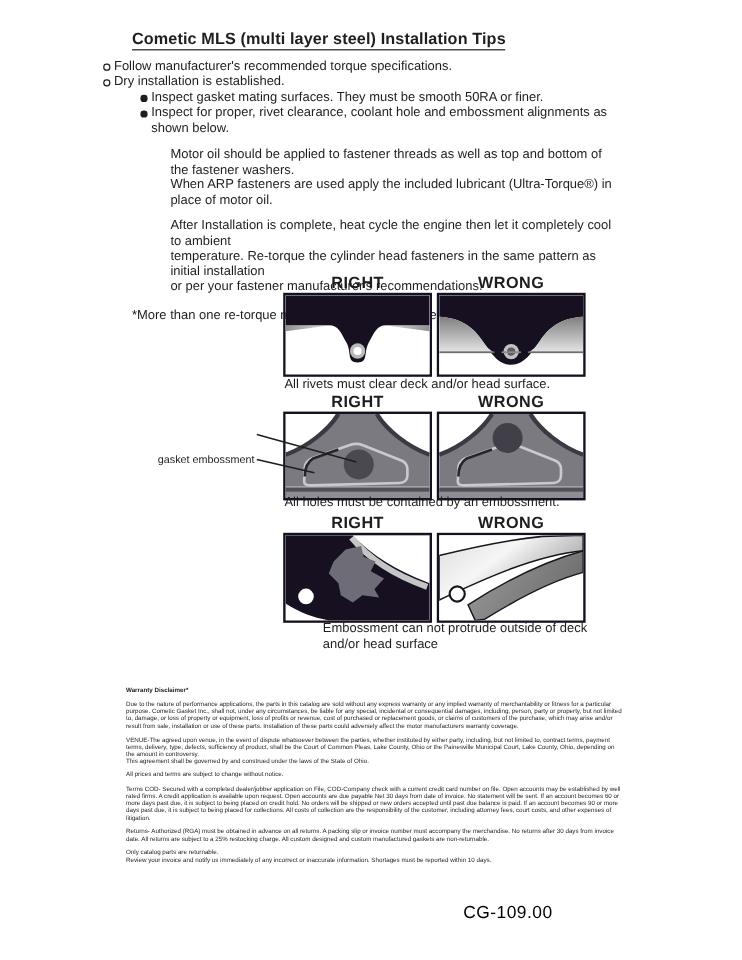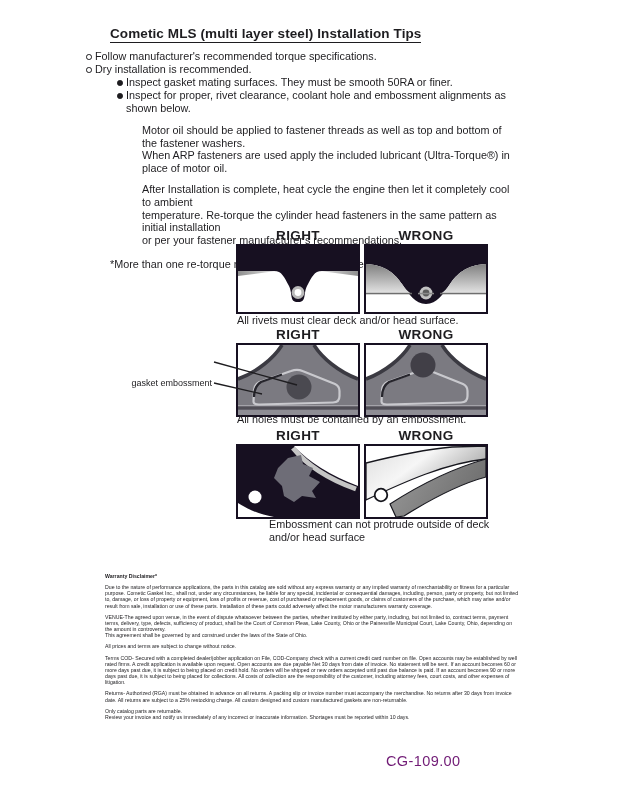--- a/index.html
+++ b/index.html
@@ -31,32 +31,32 @@
   .b1 { top:244px; } .b2 { top:343px; } .b3 { top:444px; }
   .dcaption { position:absolute; left:237px; font-size:10.8px; line-height:12.5px; }
   .c1 { top:314px; } .c2 { top:413px; } .c3 { top:518px; }
   .sidelabel { position:absolute; left:100px; width:112px; text-align:right; font-size:9px; line-height:10.5px; }
   .sl1 { top:345px; } .sl2 { top:378px; }
   .ptr { position:absolute; left:100px; top:344px; width:200px; height:62px; pointer-events:none; }
   
   .disc { position:absolute; left:105px; top:573px; width:414px; font-size:5.2px; line-height:6.15px; }
   .disc .h { font-weight:bold; margin:0 0 5px 0; }
   .disc p { margin:0 0 5px 0; }
-  .code { position:absolute; left:386px; top:753px; font-size:14.5px; letter-spacing:0.4px; color:#701a75; }
+  .code { position:absolute; left:386px; top:753px; font-size:14.5px; letter-spacing:0.4px; color:#000000; }
 </style>
 </head>
 <body>
 
 <div class="page">
 
   <div class="top">
     <div class="title">Cometic MLS (multi layer steel) Installation Tips</div>
     <ul class="bullets">
       <li><span class="ob"></span><span>Follow manufacturer's recommended torque specifications.</span></li>
-      <li><span class="ob"></span><span>Dry installation is recommended.</span></li>
+      <li><span class="ob"></span><span>Dry installation is established.</span></li>
       <li class="sub"><span class="ob filled"></span><span>Inspect gasket mating surfaces.  They must be smooth 50RA or finer.</span></li>
       <li class="sub"><span class="ob filled"></span><span>Inspect for proper, rivet clearance, coolant hole and embossment alignments as shown below.</span></li>
     </ul>
     <div class="para lines">Motor oil should be applied to fastener threads as well as top and bottom of the fastener washers.
 When ARP fasteners are used apply the included lubricant (Ultra-Torque®) in place of motor oil.</div>
     <div class="para lines">After Installation is complete, heat cycle the engine then let it completely cool to ambient
 temperature. Re-torque the cylinder head fasteners in the same pattern as initial installation
 or per your fastener manufacturer's recommendations.</div>
     <div class="note">*More than one re-torque may be required to achieve proper fastener stretch*</div>
   </div>

